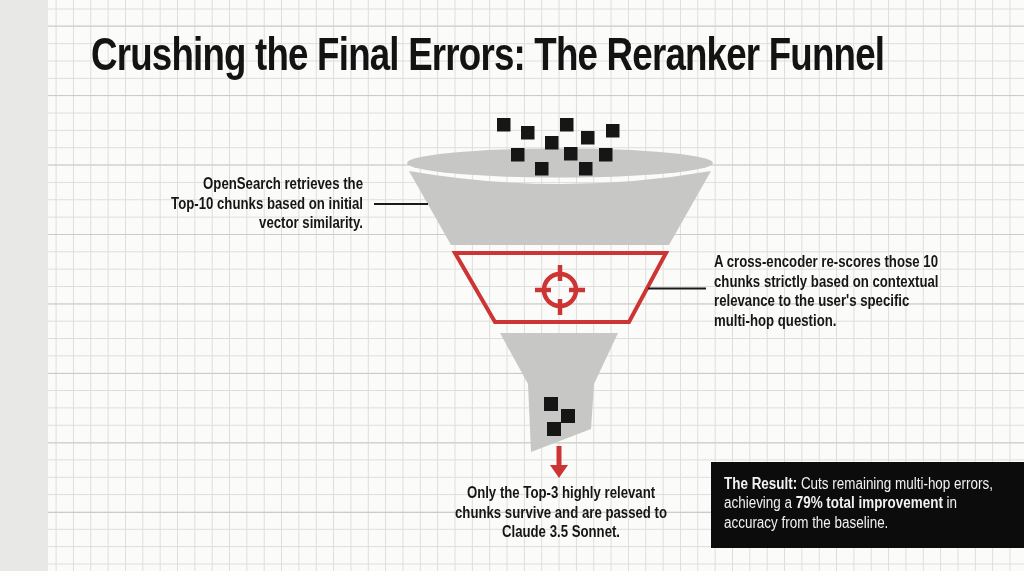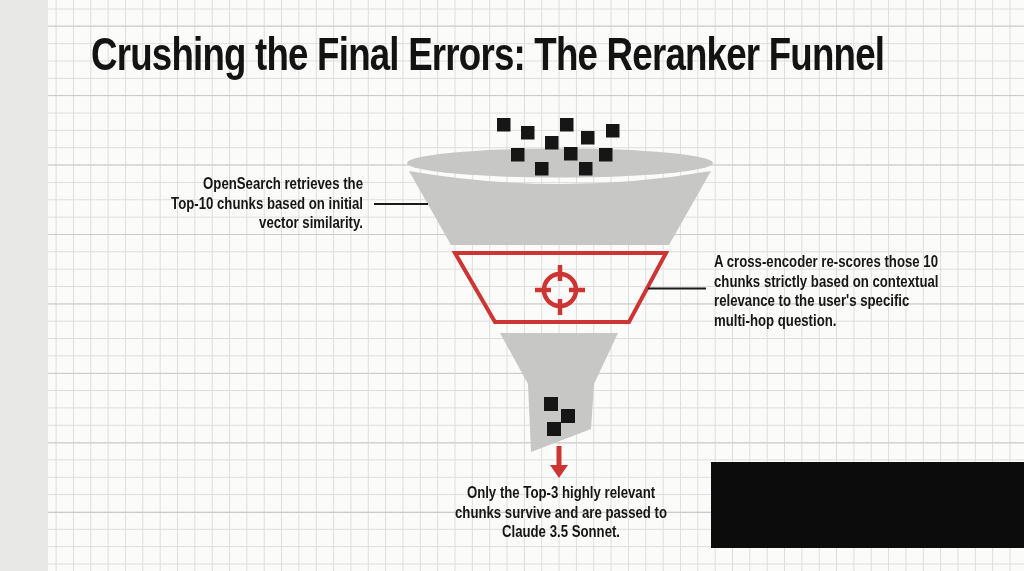--- a/index.html
+++ b/index.html
@@ -107,16 +107,19 @@
 vector similarity.</div>
   <div class="ann ann-right">A cross-encoder re-scores those 10
 chunks strictly based on contextual
 relevance to the user's specific
 multi-hop question.</div>
   <div class="ann ann-bottom">Only the Top-3 highly relevant
 chunks survive and are passed to
 Claude 3.5 Sonnet.</div>
 
   <div class="result-box">
+    <div class="rline"><span class="condense"><b>The Result:</b><span> Cuts remaining multi-hop errors,</span></span></div>
+    <div class="rline"><span class="condense"><span>achieving a </span><b>79% total improvement</b><span> in</span></span></div>
+    <div class="rline"><span class="condense"><span>accuracy from the baseline.</span></span></div>
   </div>
 
   <div class="edge-artifact"></div>
 </div>
 
 </body></html>

